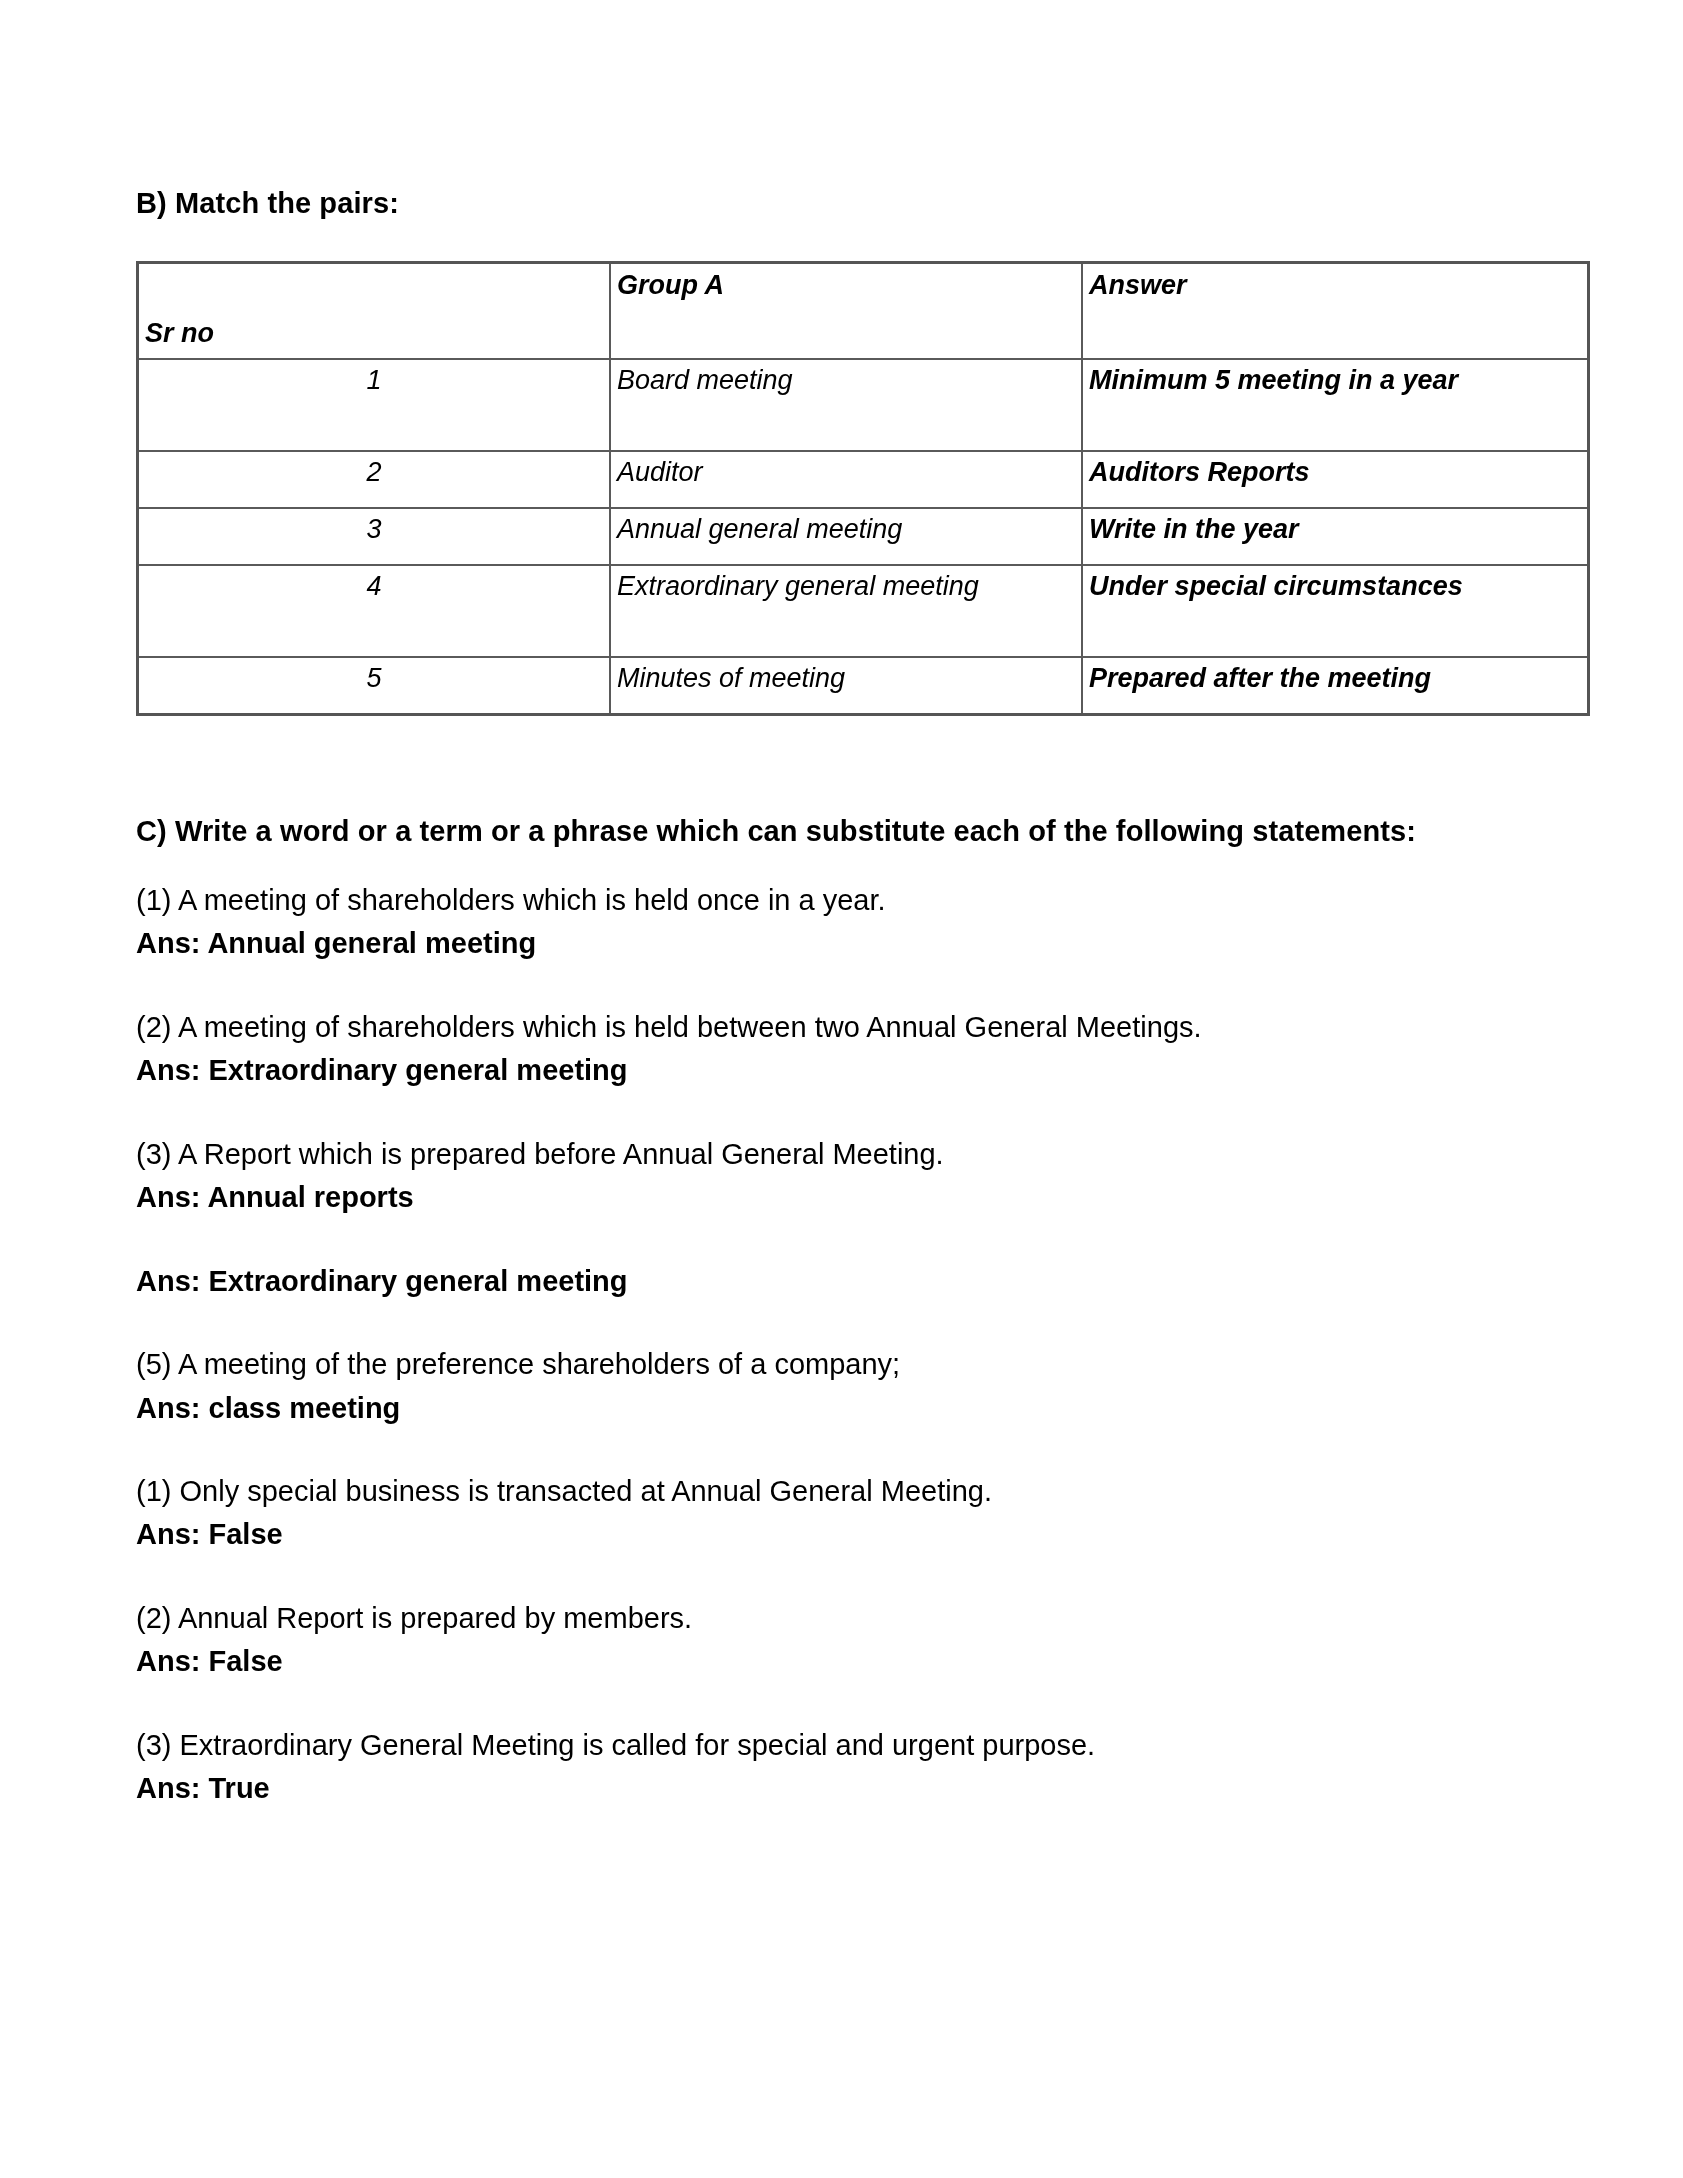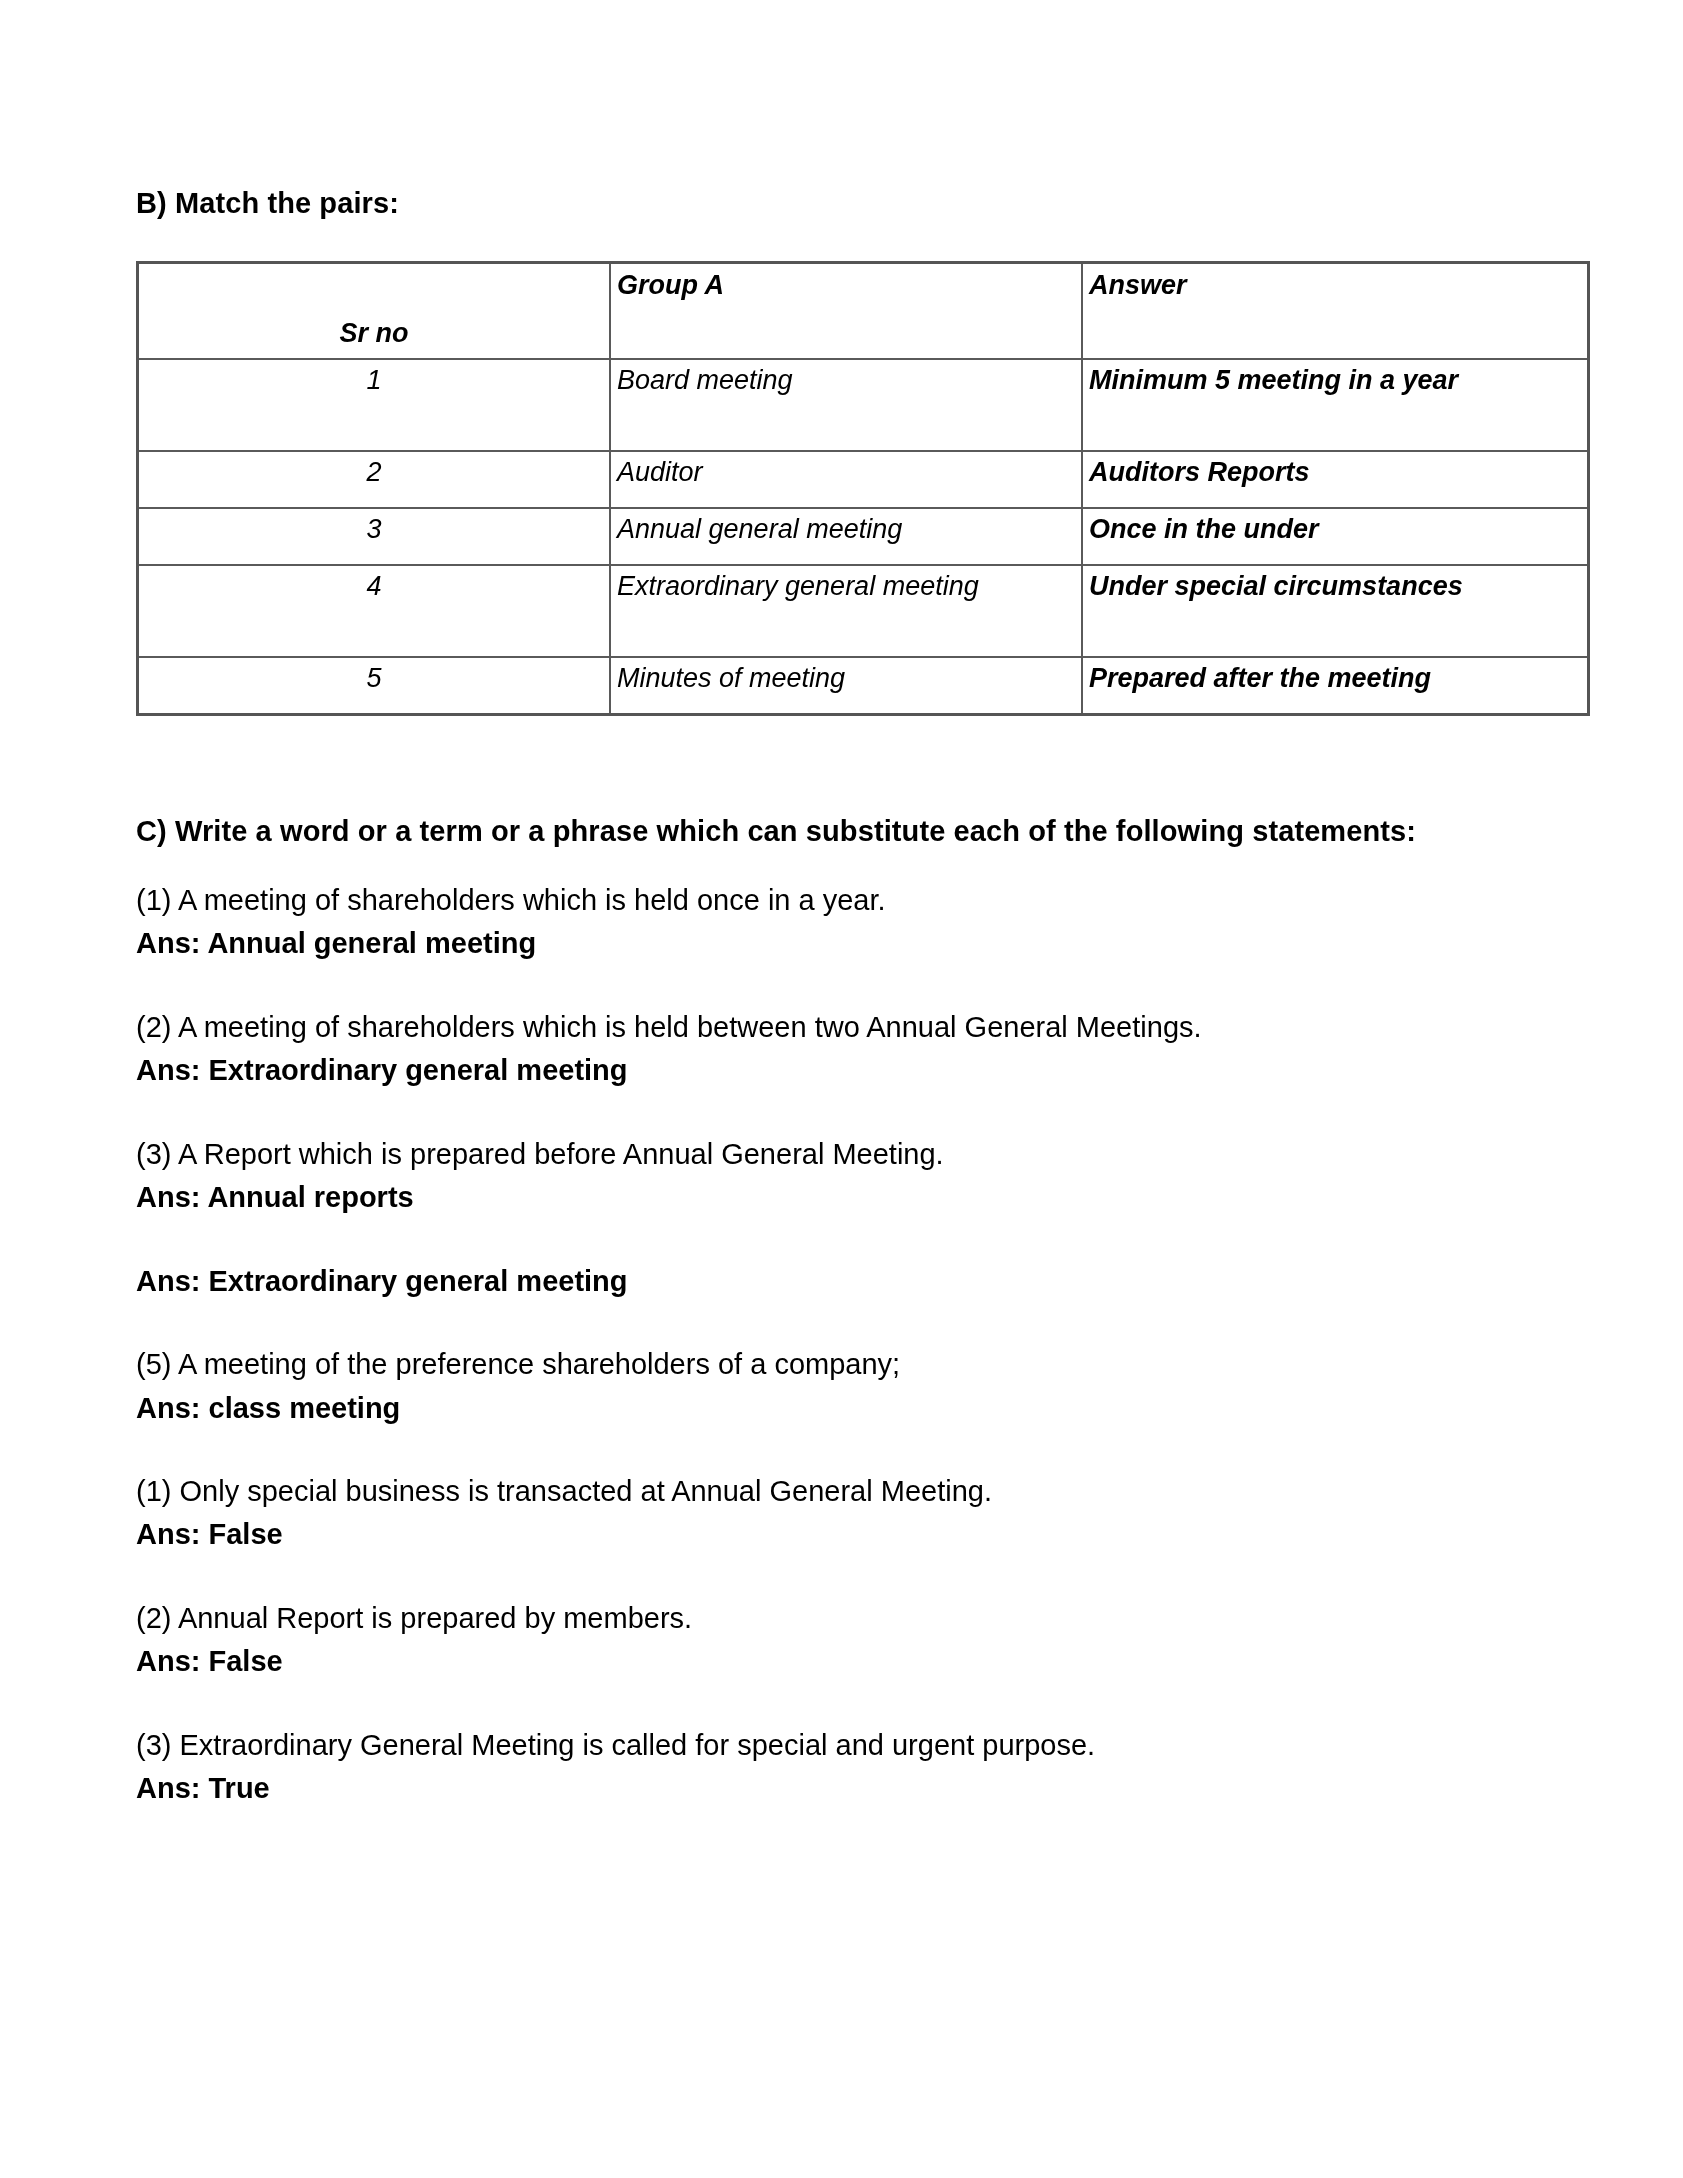--- a/index.html
+++ b/index.html
@@ -53,21 +53,21 @@
   table.pairs td.col-sr   { width: 458px; text-align: center; }
   table.pairs td.col-grp  { width: 458px; text-align: left; }
   table.pairs td.col-ans  { width: 492px; text-align: left; font-weight: bold; }
 
   tr.head td {
     height: 83px;
     vertical-align: top;
     font-weight: bold;
   }
   tr.head td.col-sr {
-    text-align: center;
+    text-align: left;
     vertical-align: bottom;
     padding-bottom: 8px;
   }
   tr.head td.col-grp,
   tr.head td.col-ans {
     vertical-align: top;
     padding-top: 4px;
   }
 
   tr.row td { height: 46px; }
@@ -126,21 +126,21 @@
 
         <tr class="row">
           <td class="col-sr">2</td>
           <td class="col-grp">Auditor</td>
           <td class="col-ans">Auditors Reports</td>
         </tr>
 
         <tr class="row">
           <td class="col-sr">3</td>
           <td class="col-grp">Annual general meeting</td>
-          <td class="col-ans">Once in the under</td>
+          <td class="col-ans">Write in the year</td>
         </tr>
 
         <tr class="row tall">
           <td class="col-sr">4</td>
           <td class="col-grp">Extraordinary general meeting</td>
           <td class="col-ans">Under special circumstances</td>
         </tr>
 
         <tr class="row">
           <td class="col-sr">5</td>

